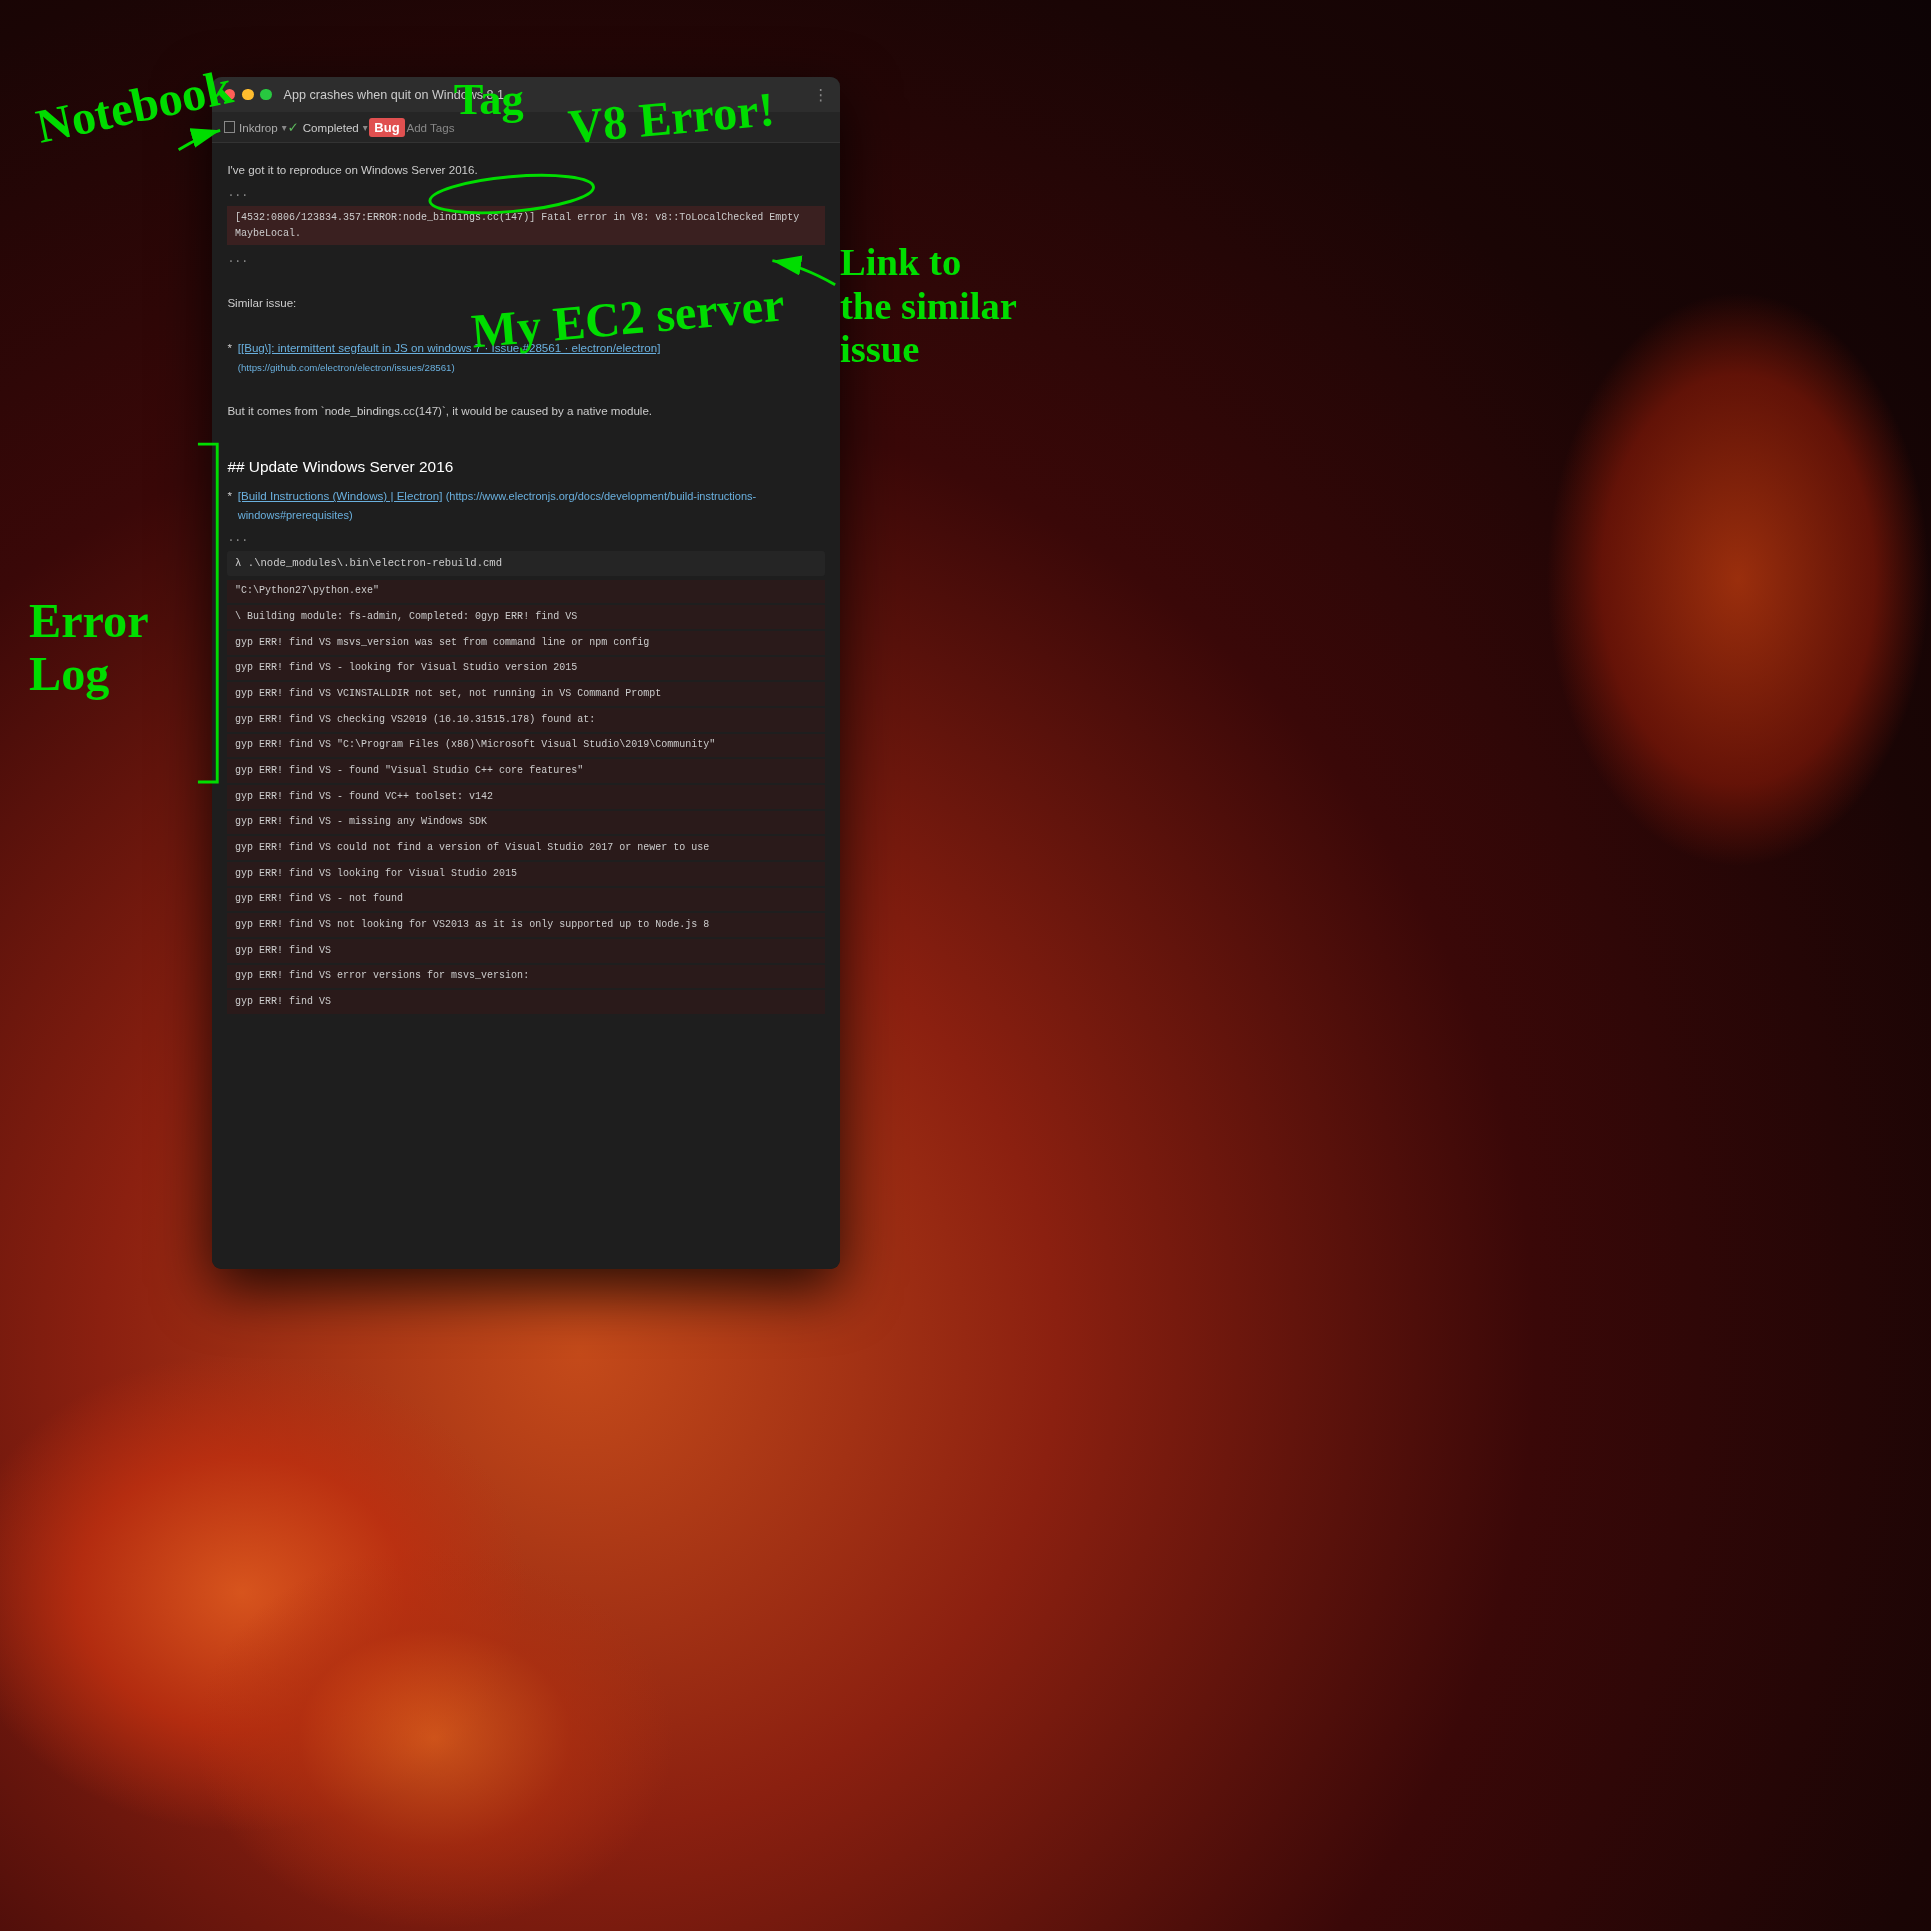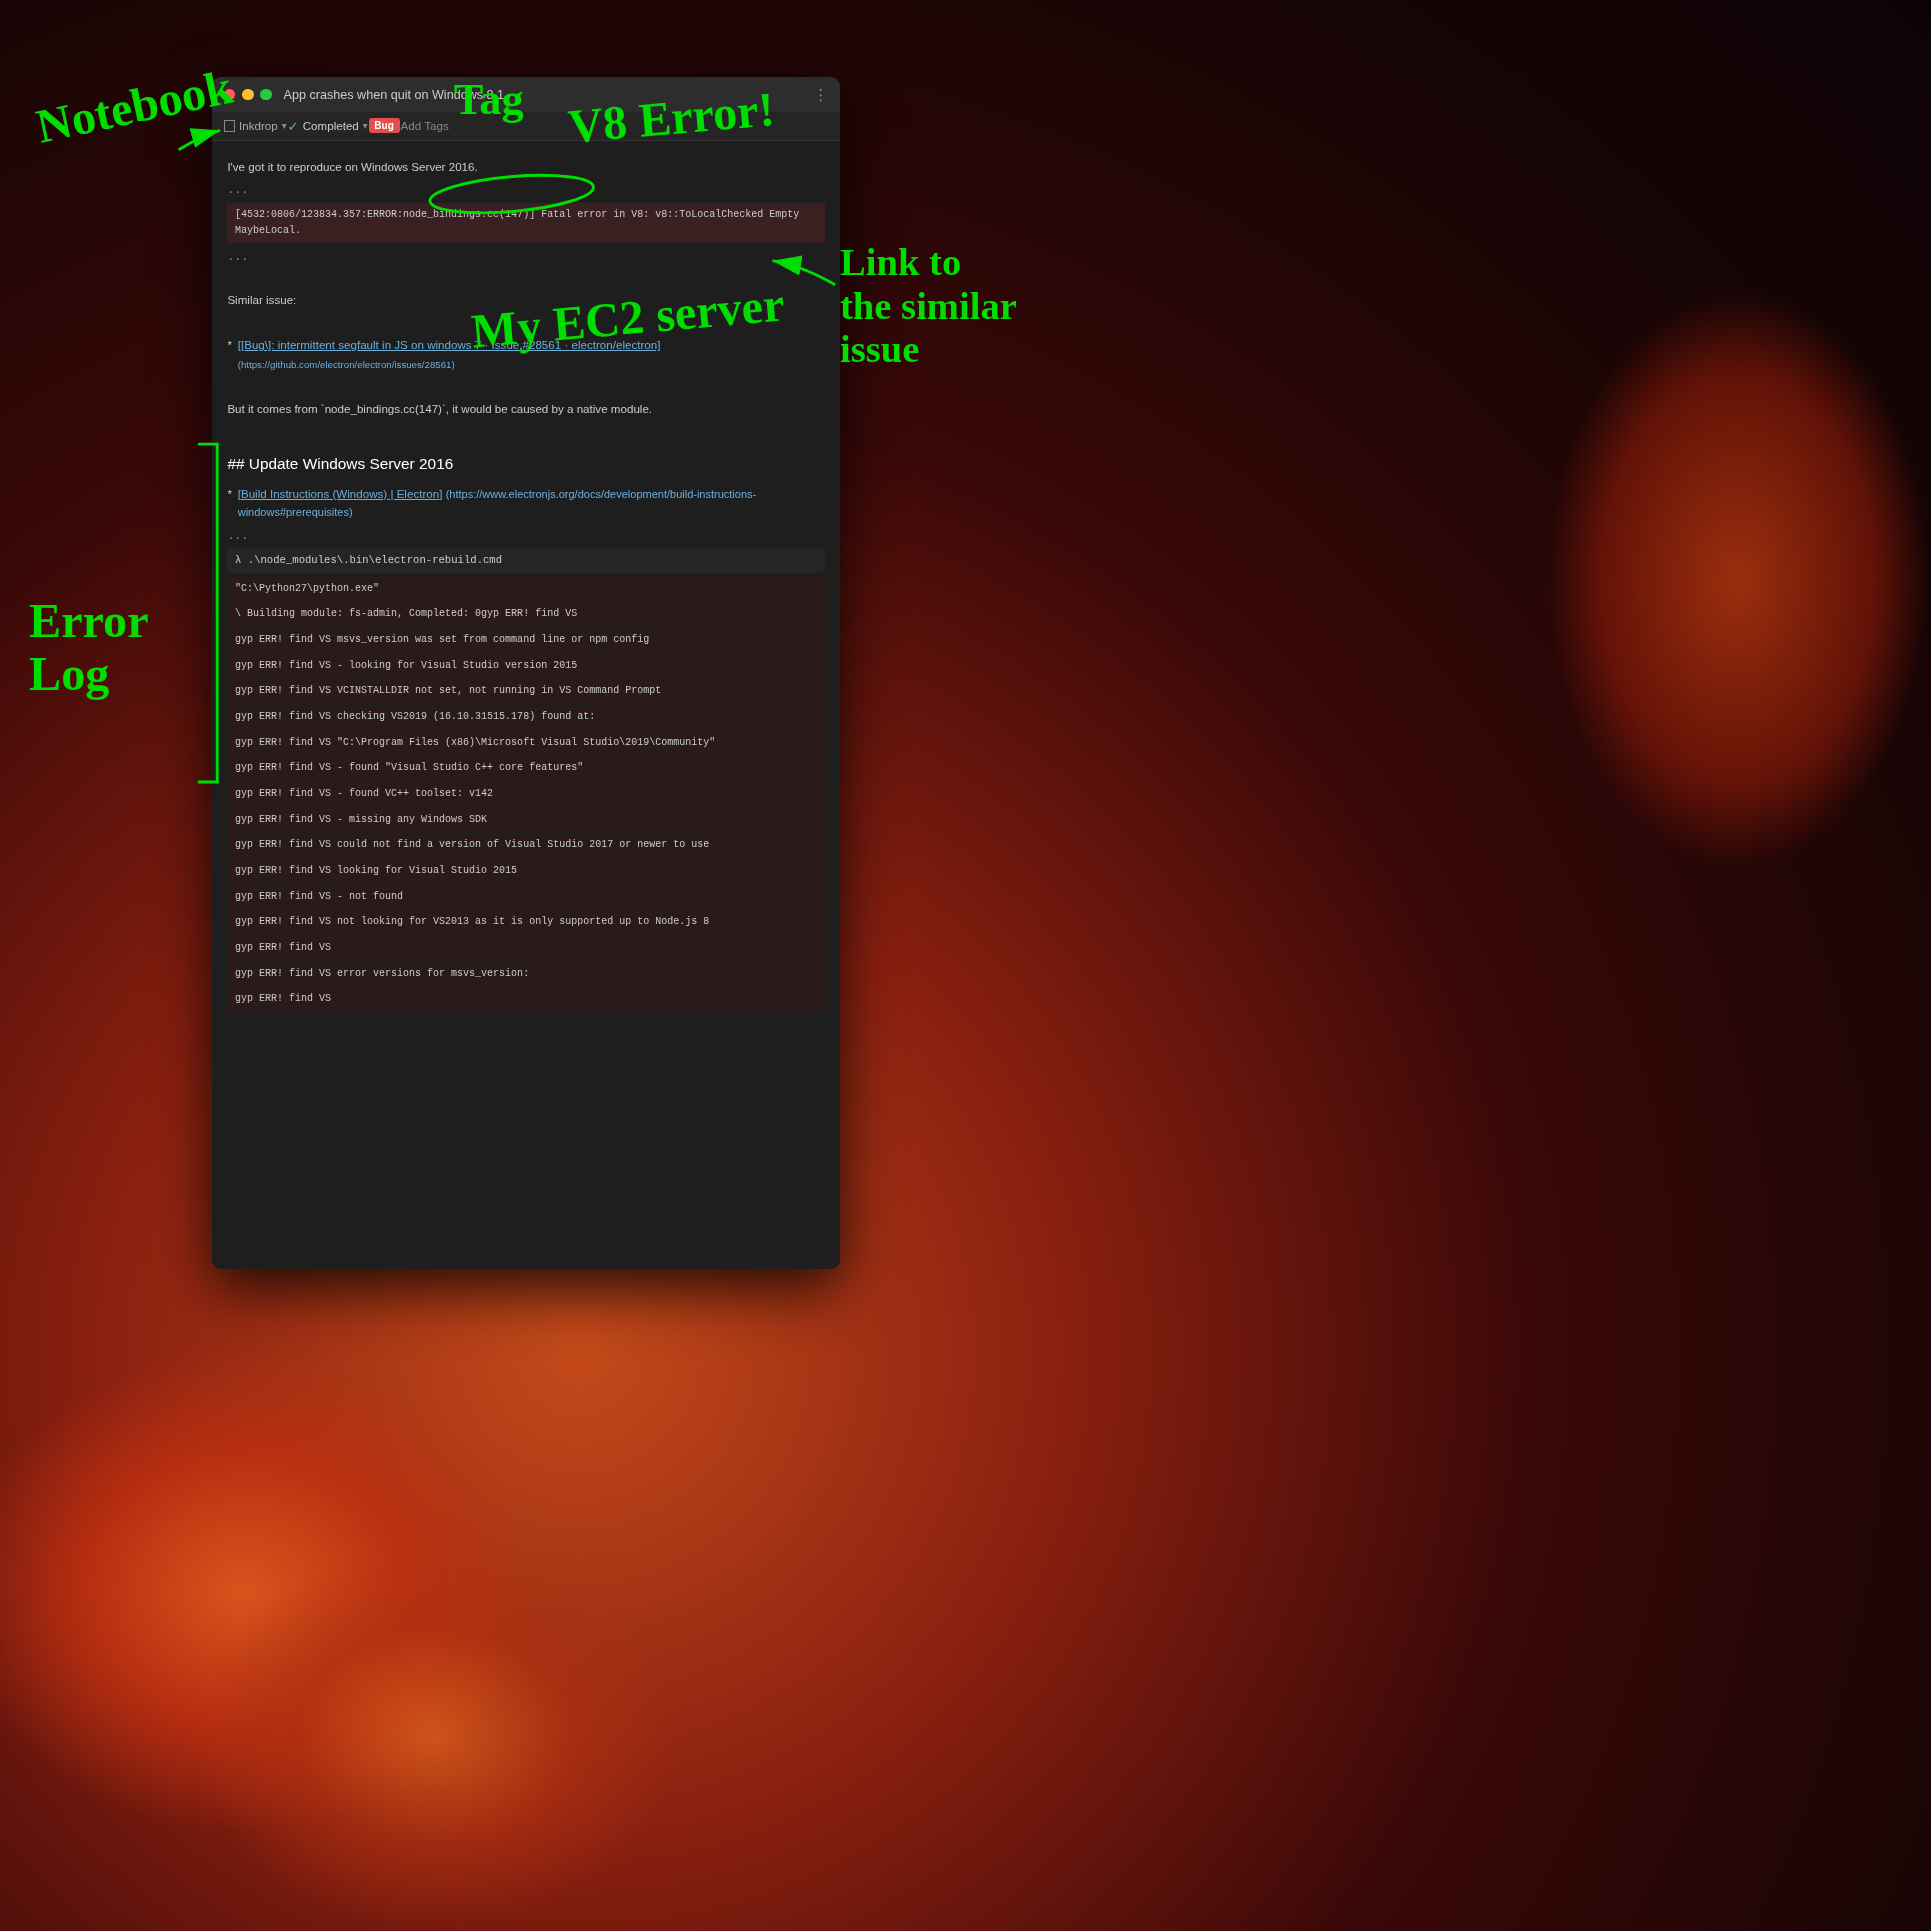--- a/index.html
+++ b/index.html
@@ -155,21 +155,21 @@
     }
 
     .status-caret {
       color: #888;
       font-size: 9.7px;
     }
 
     .tag-badge {
       background: #e05050;
       color: white;
-      font-size: 10px;
+      font-size: 13px;
       padding: 1.9px 5.8px;
       border-radius: 2.9px;
       font-weight: bold;
     }
 
     .add-tags-btn {
       color: #888;
       font-size: 11.6px;
       background: none;
       border: none;

